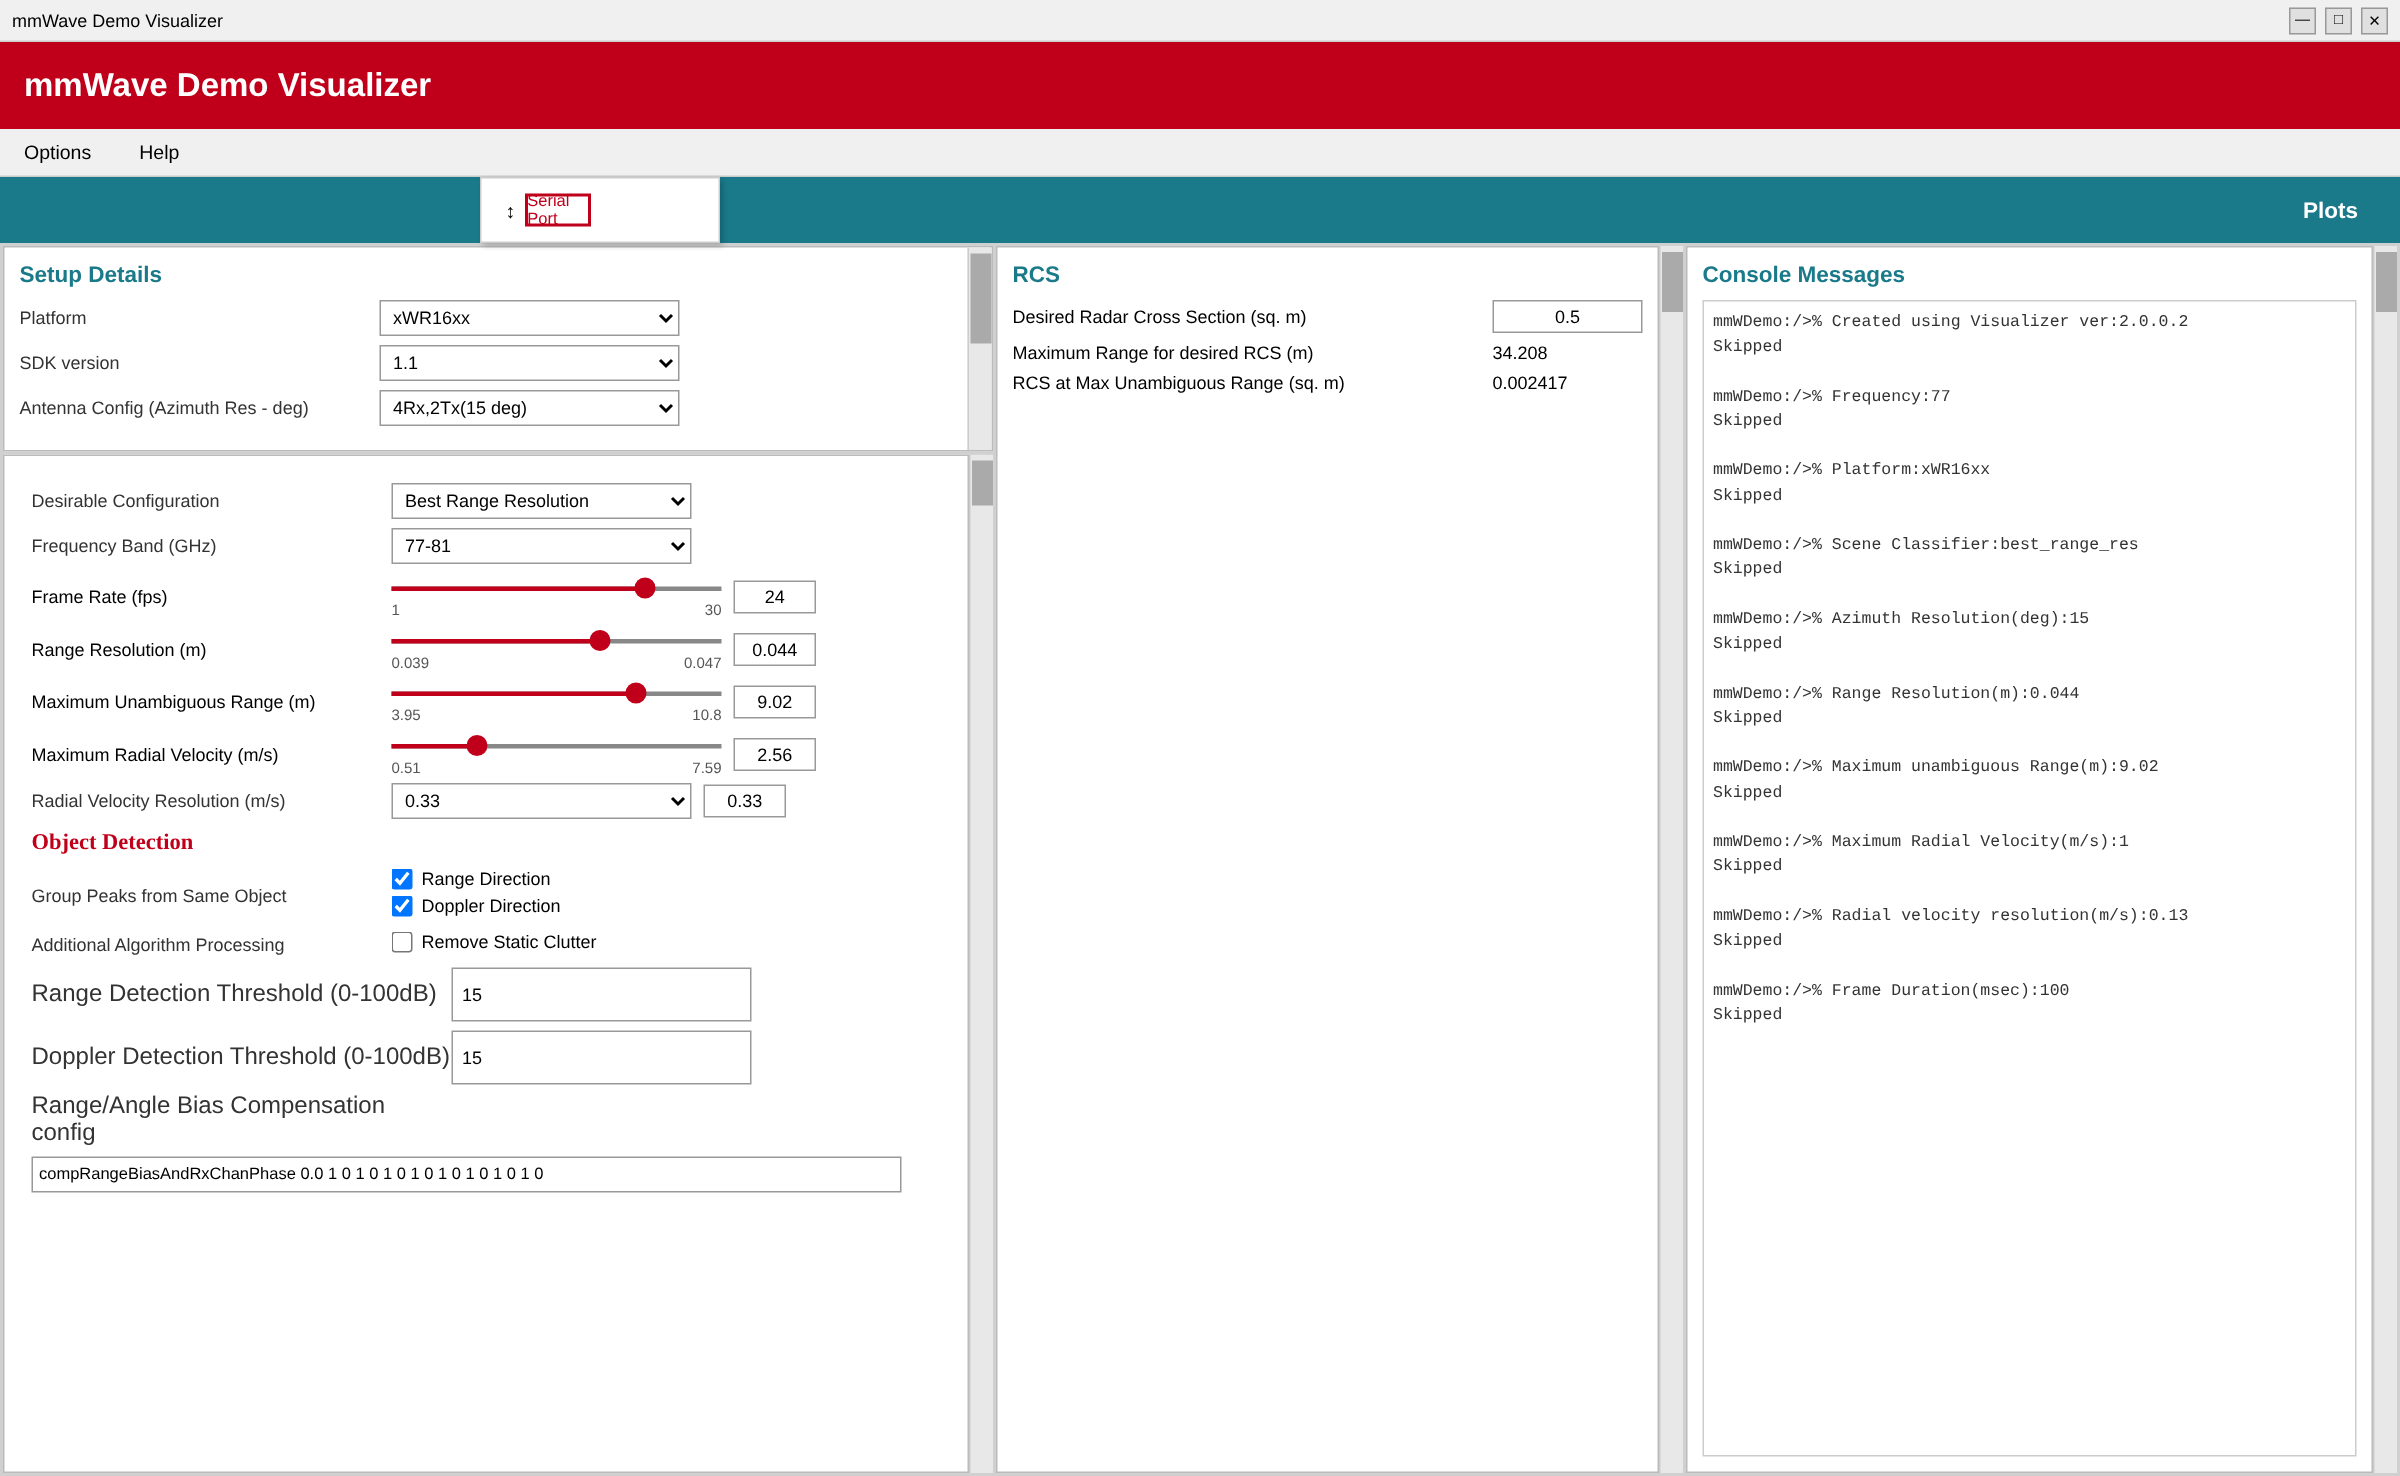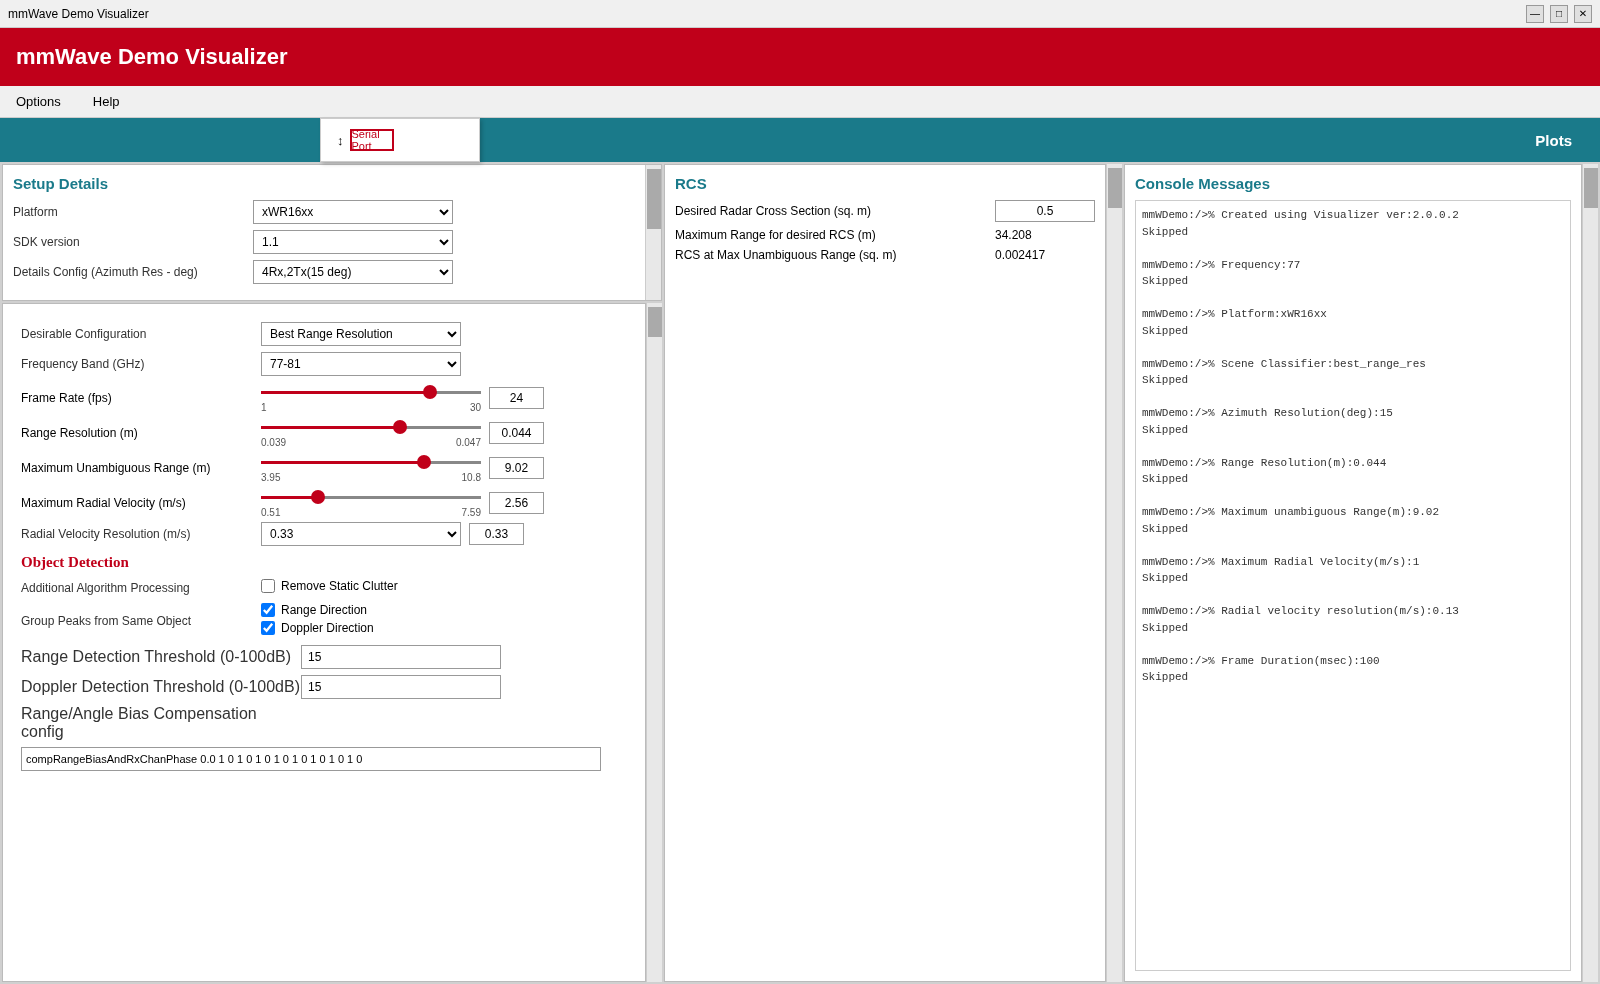--- a/index.html
+++ b/index.html
@@ -235,21 +235,21 @@
       display: flex;
       align-items: center;
       gap: 6px;
       font-size: 12px;
       margin-bottom: 4px;
     }
     .checkbox-label input[type="checkbox"] { width: 14px; height: 14px; }
 
     .text-input {
       width: 200px;
-      height: 24px;
+      height: 36px;
       border: 1px solid #999;
       font-size: 12px;
       padding: 0 6px;
     }
 
     
     .right-panel {
       flex: 1;
       display: flex;
       flex-direction: row;
@@ -357,21 +357,21 @@
         </div>
         <div class="form-row">
           <div class="form-label">SDK version</div>
           <select class="form-select">
             <option>1.1</option>
             <option>1.0</option>
             <option>1.2</option>
           </select>
         </div>
         <div class="form-row">
-          <div class="form-label">Details Config (Azimuth Res - deg)</div>
+          <div class="form-label">Antenna Config (Azimuth Res - deg)</div>
           <select class="form-select">
             <option>4Rx,2Tx(15 deg)</option>
             <option>4Rx,1Tx(30 deg)</option>
           </select>
         </div>
       </div>
       <div style="width:16px; background:#e8e8e8; border-left:1px solid #ccc;">
         <div style="width:14px; height:60px; background:#aaa; margin:4px auto;"></div>
       </div>
     </div>
@@ -468,39 +468,39 @@
           <div class="form-label">Radial Velocity Resolution (m/s)</div>
           <select class="form-select">
             <option>0.33</option>
           </select>
           <div class="slider-value-box">0.33</div>
         </div>
 
         <div class="section-title-red" style="margin-top:8px;font-family:Liberation Serif, serif;">Object Detection</div>
 
         <div class="form-row">
+          <div class="form-label">Group Peaks from Same Object</div>
+          <div>
+            <div class="checkbox-label">
+              <input type="checkbox" checked="" style="">
+              <span>Range Direction</span>
+            </div>
+            <div class="checkbox-label">
+              <input type="checkbox" checked="" style="">
+              <span>Doppler Direction</span>
+            </div>
+          </div>
+        </div>
+
+        <div class="form-row">
           <div class="form-label">Additional Algorithm Processing</div>
           <div>
             <div class="checkbox-label">
               <input type="checkbox" style="">
               <span>Remove Static Clutter</span>
-            </div>
-          </div>
-        </div>
-
-        <div class="form-row">
-          <div class="form-label">Group Peaks from Same Object</div>
-          <div>
-            <div class="checkbox-label">
-              <input type="checkbox" checked="" style="">
-              <span>Range Direction</span>
-            </div>
-            <div class="checkbox-label">
-              <input type="checkbox" checked="" style="">
-              <span>Doppler Direction</span>
             </div>
           </div>
         </div>
 
         <div class="form-row">
           <div class="form-label-wide">Range Detection Threshold (0-100dB)</div>
           <input type="text" class="text-input" value="15" style="">
         </div>
 
         <div class="form-row">

